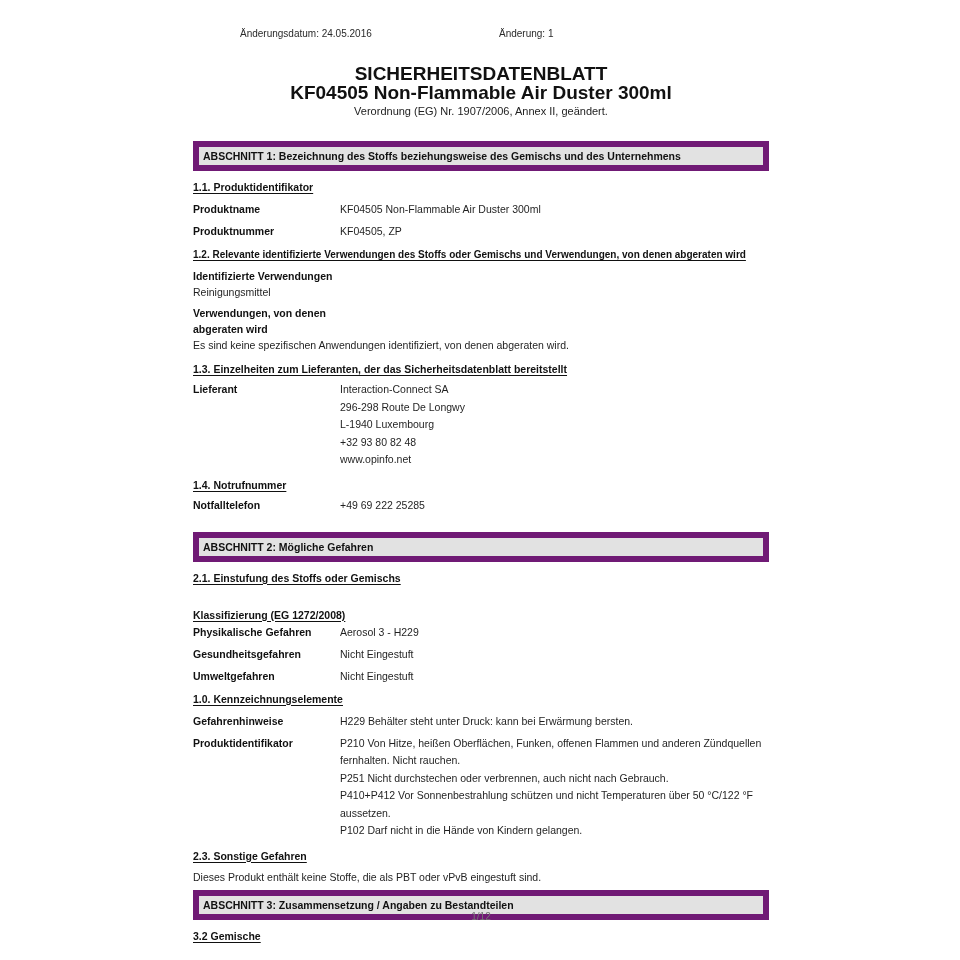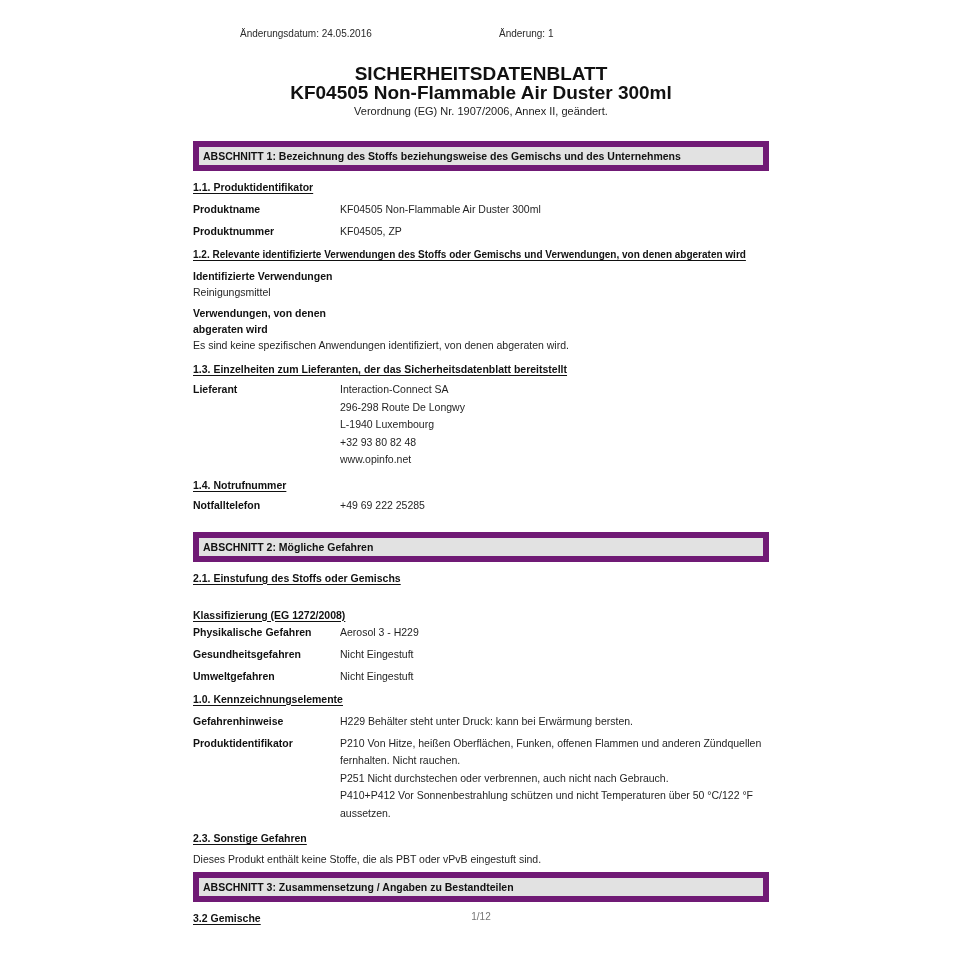--- a/index.html
+++ b/index.html
@@ -178,20 +178,21 @@
     <div class="row">
       <span class="label nw">Gefahrenhinweise</span>
       <span class="value">H229 Behälter steht unter Druck: kann bei Erwärmung bersten.</span>
     </div>
     <div class="row">
       <span class="label nw">Produktidentifikator</span>
       <span class="value multiline">
         <p>P210 Von Hitze, heißen Oberflächen, Funken, offenen Flammen und anderen Zündquellen fernhalten. Nicht rauchen.</p>
         <p>P251 Nicht durchstechen oder verbrennen, auch nicht nach Gebrauch.</p>
         <p>P410+P412 Vor Sonnenbestrahlung schützen und nicht Temperaturen über 50 °C/122 °F aussetzen.</p>
+        <p>P102 Darf nicht in die Hände von Kindern gelangen.</p>
       </span>
     </div>
 
     <div class="sub-heading plain-size">2.3. Sonstige Gefahren</div>
     <div class="plain-par">Dieses Produkt enthält keine Stoffe, die als PBT oder vPvB eingestuft sind.</div>
 
     <div class="section-bar tight">ABSCHNITT 3: Zusammensetzung / Angaben zu Bestandteilen</div>
     <div class="sub-heading plain-size">3.2 Gemische</div>
 
   </div>

